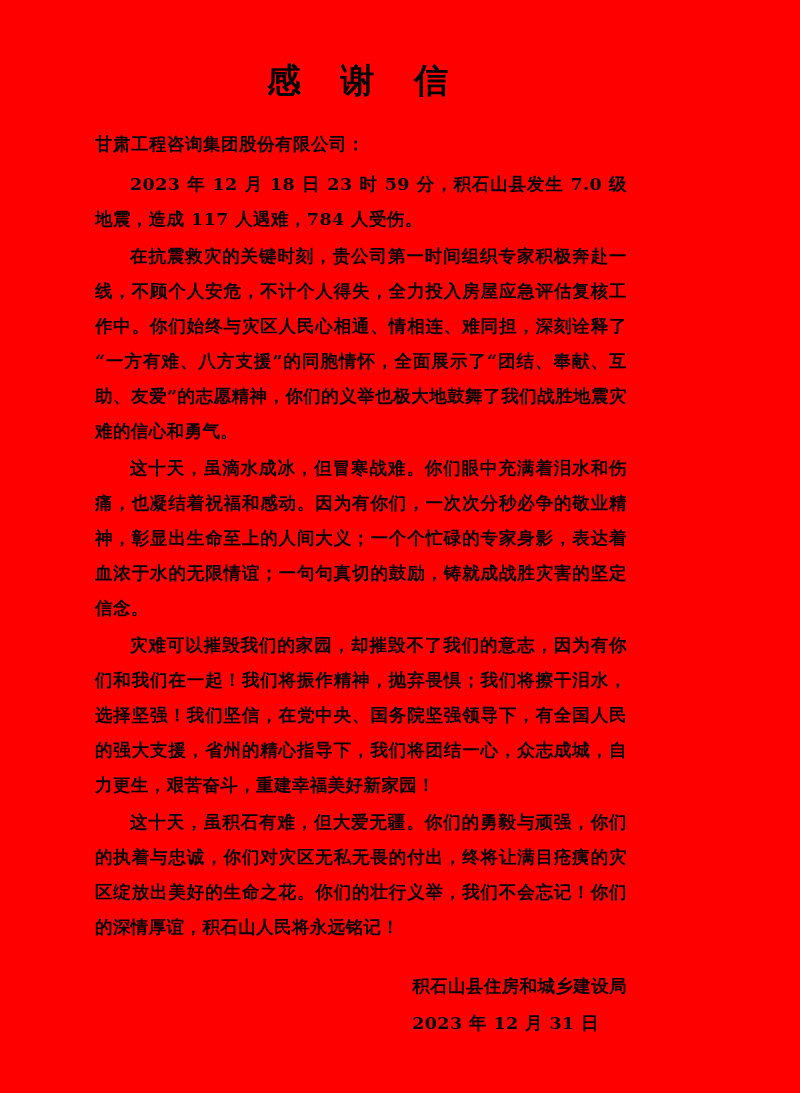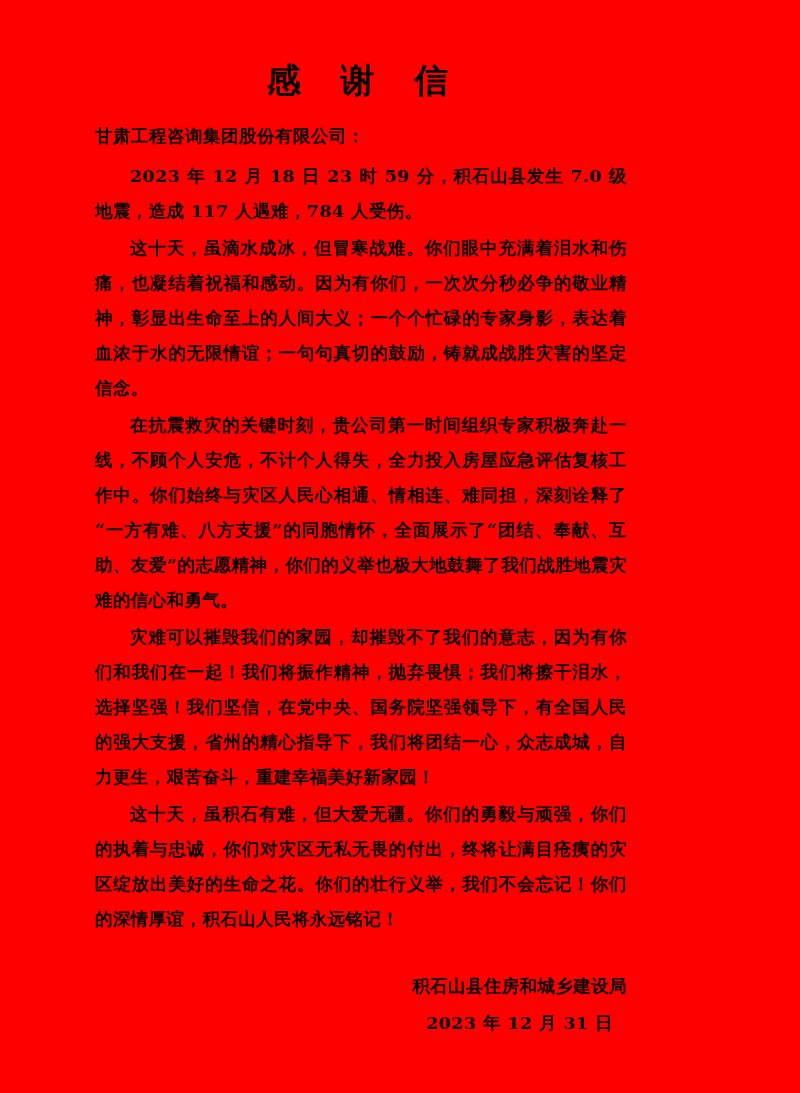--- a/index.html
+++ b/index.html
@@ -26,21 +26,21 @@
     font-size: 34px;
     font-weight: bold;
     letter-spacing: 14px;
     margin: 0;
     padding-top: 58px;
     padding-left: 14px;
     font-family: "DejaVu Serif", "Liberation Serif", serif;
     color: #000;
   }
   .body-block {
-    margin-top: 16px;
+    margin-top: 24px;
     padding-left: 95px;
     padding-right: 88px;
   }
   .salutation {
     font-size: 17.5px;
     font-weight: bold;
     line-height: 1.9;
     letter-spacing: 0.5px;
     margin: 0 0 6px 0;
   }
@@ -51,21 +51,20 @@
     letter-spacing: 0.4px;
     margin: 0 0 2px 0;
     text-indent: 2em;
     text-align: justify;
     text-justify: inter-ideograph;
   }
   .signature {
     position: absolute;
     right: 88px;
     bottom: 52px;
-    text-align: center;
     font-size: 17.5px;
     font-weight: bold;
     line-height: 2.0;
     letter-spacing: 0.4px;
   }
   .sign-line {
     display: block;
     white-space: nowrap;
   }
   .sign-date {
@@ -78,22 +77,22 @@
 <body>
 
 <div class="page">
 
   <h1 class="doc-title">感 谢 信</h1>
 
   <div class="body-block">
     <div class="salutation">甘肃工程咨询集团股份有限公司：</div>
 
     <p class="para">2023 年 12 月 18 日 23 时 59 分，积石山县发生 7.0 级地震，造成 117 人遇难，784 人受伤。</p>
+    <p class="para">在抗震救灾的关键时刻，贵公司第一时间组织专家积极奔赴一线，不顾个人安危，不计个人得失，全力投入房屋应急评估复核工作中。你们始终与灾区人民心相通、情相连、难同担，深刻诠释了“一方有难、八方支援”的同胞情怀，全面展示了“团结、奉献、互助、友爱”的志愿精神，你们的义举也极大地鼓舞了我们战胜地震灾难的信心和勇气。</p>
     <p class="para">这十天，虽滴水成冰，但冒寒战难。你们眼中充满着泪水和伤痛，也凝结着祝福和感动。因为有你们，一次次分秒必争的敬业精神，彰显出生命至上的人间大义；一个个忙碌的专家身影，表达着血浓于水的无限情谊；一句句真切的鼓励，铸就成战胜灾害的坚定信念。</p>
-    <p class="para">在抗震救灾的关键时刻，贵公司第一时间组织专家积极奔赴一线，不顾个人安危，不计个人得失，全力投入房屋应急评估复核工作中。你们始终与灾区人民心相通、情相连、难同担，深刻诠释了“一方有难、八方支援”的同胞情怀，全面展示了“团结、奉献、互助、友爱”的志愿精神，你们的义举也极大地鼓舞了我们战胜地震灾难的信心和勇气。</p>
     <p class="para">灾难可以摧毁我们的家园，却摧毁不了我们的意志，因为有你们和我们在一起！我们将振作精神，抛弃畏惧；我们将擦干泪水，选择坚强！我们坚信，在党中央、国务院坚强领导下，有全国人民的强大支援，省州的精心指导下，我们将团结一心，众志成城，自力更生，艰苦奋斗，重建幸福美好新家园！</p>
     <p class="para">这十天，虽积石有难，但大爱无疆。你们的勇毅与顽强，你们的执着与忠诚，你们对灾区无私无畏的付出，终将让满目疮痍的灾区绽放出美好的生命之花。你们的壮行义举，我们不会忘记！你们的深情厚谊，积石山人民将永远铭记！</p>
   </div>
 
   <div class="signature">
     <span class="sign-line">积石山县住房和城乡建设局</span>
     <span class="sign-date">2023 年 12 月 31 日</span>
   </div>
 
 </div>

